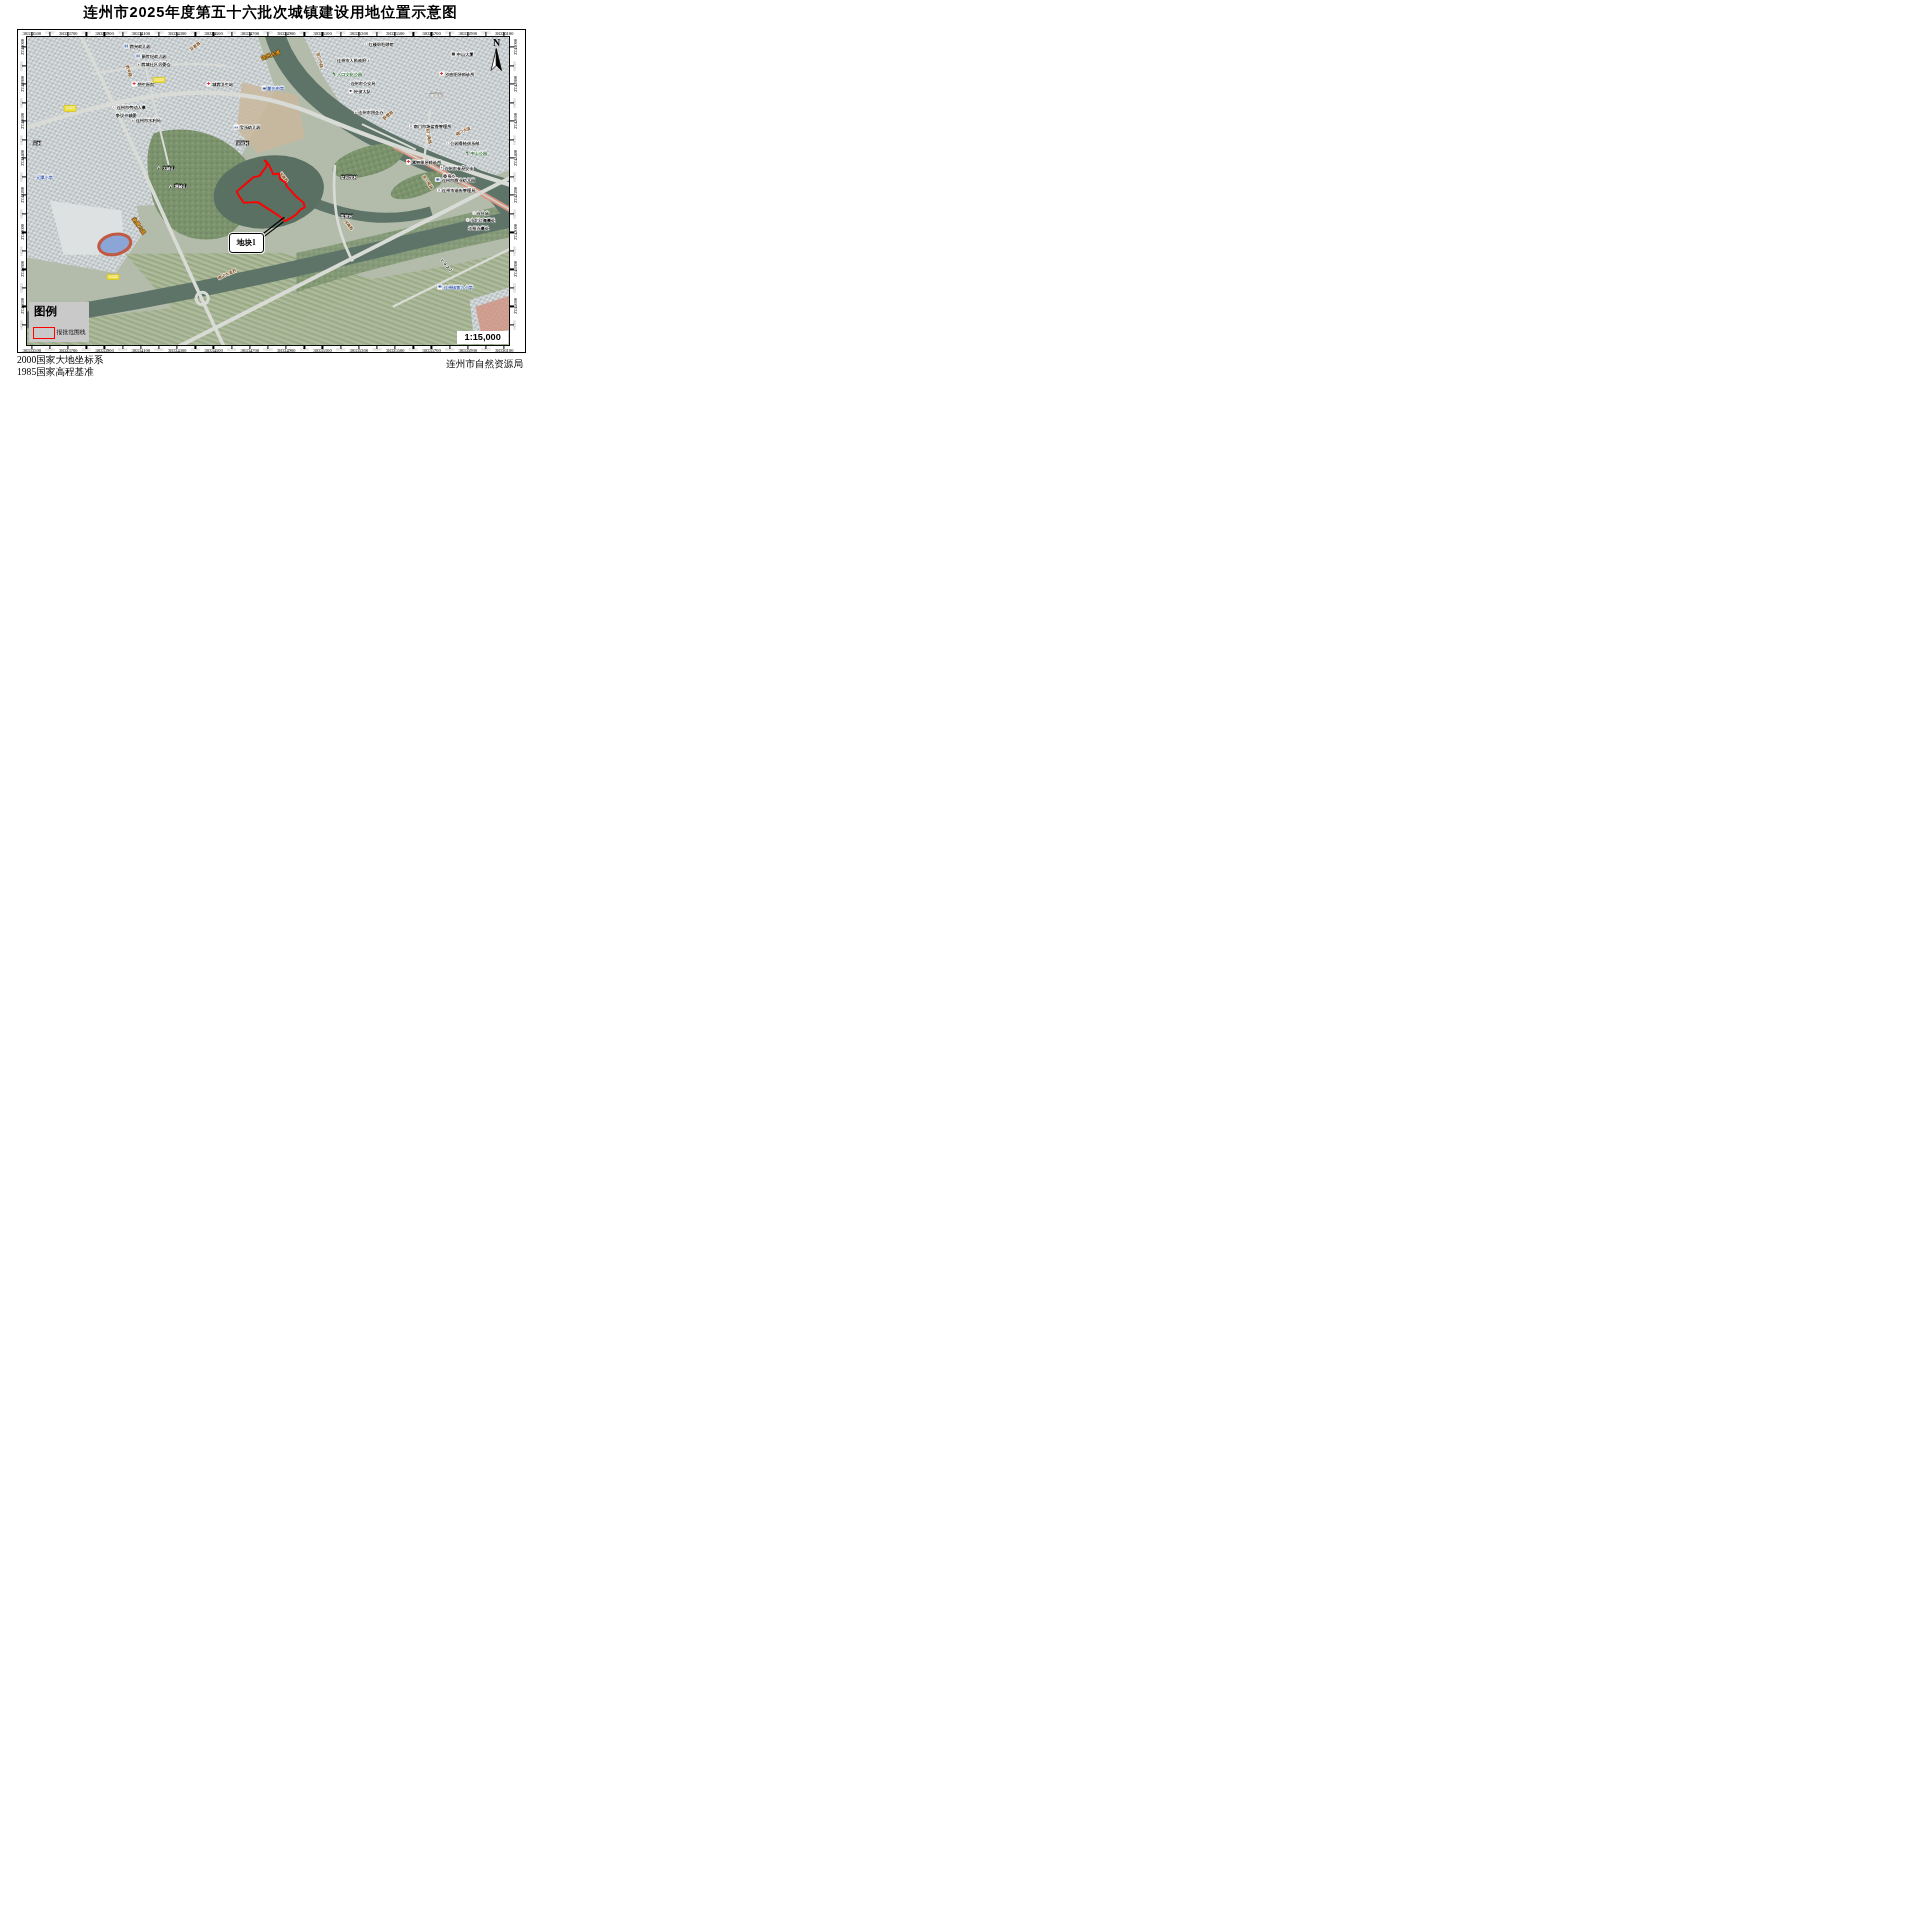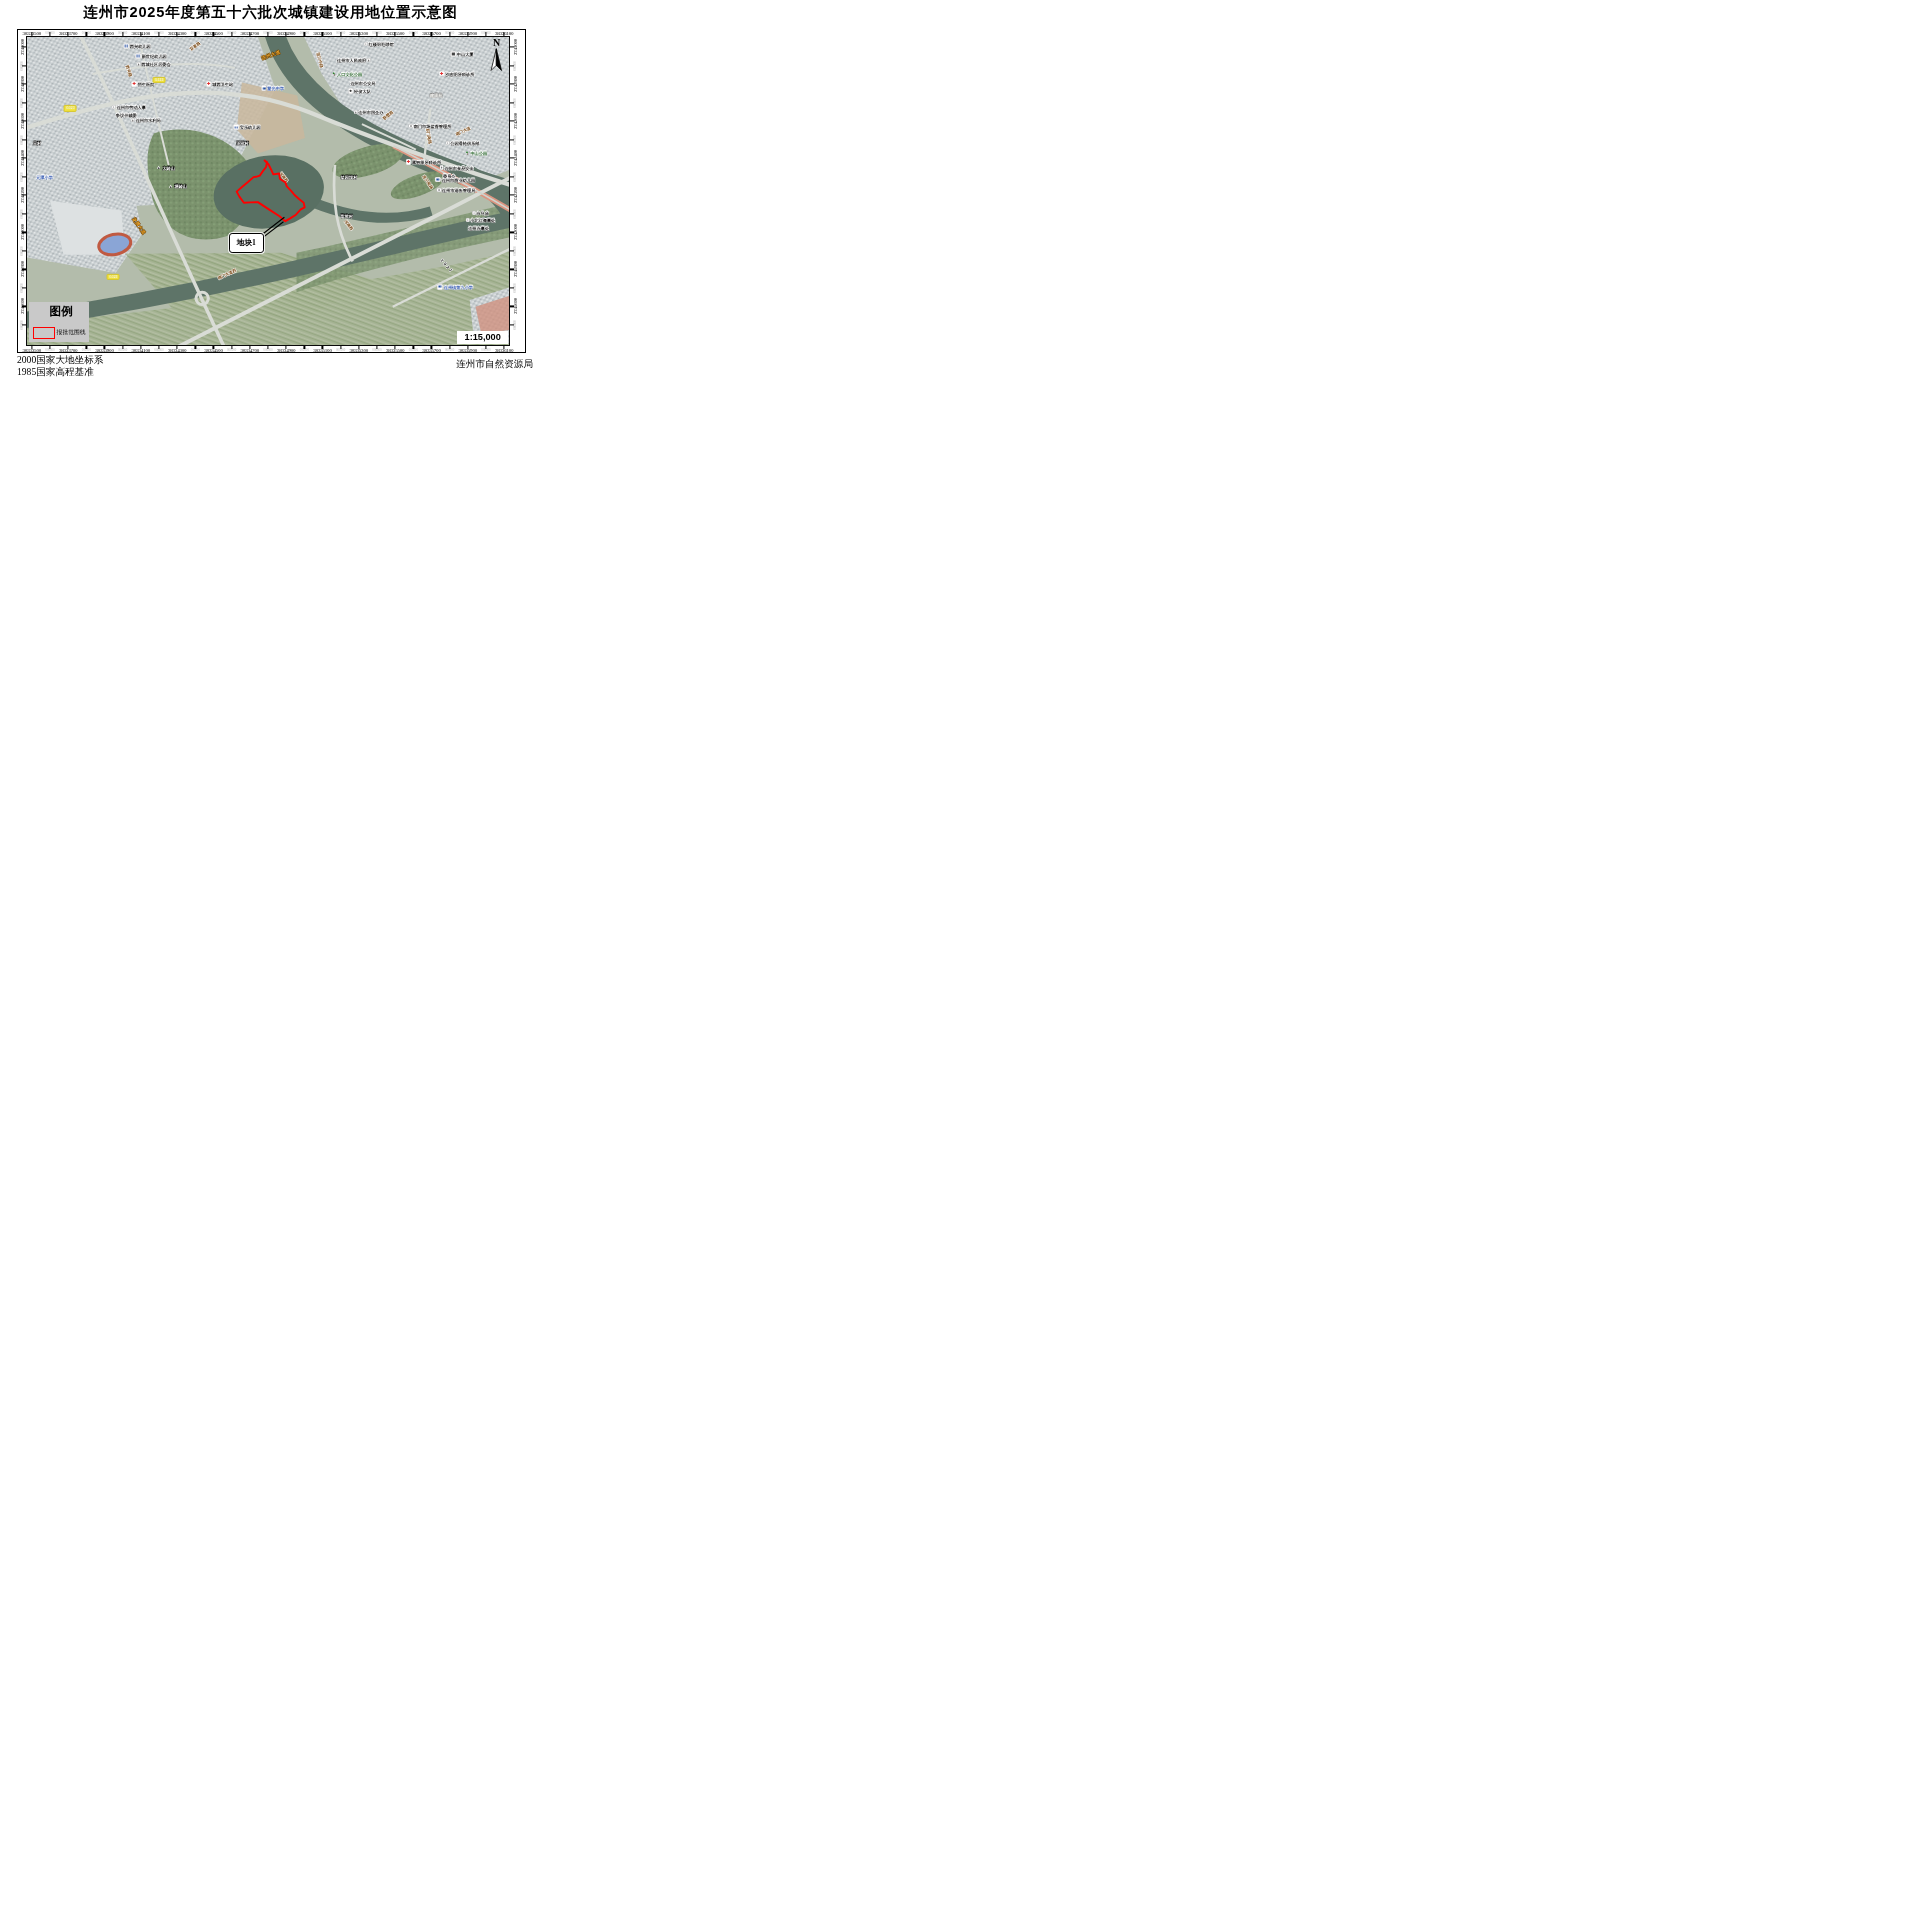--- a/index.html
+++ b/index.html
@@ -75,35 +75,35 @@
        font-size:3.9px;line-height:4.6px;color:#333;text-shadow:none;}
   .ic.mtn::before{content:"▲";position:absolute;left:0;top:-0.8px;font-size:3.9px;color:#4a4a4a;
        text-shadow:-0.4px 0 0 #fff,0.4px 0 0 #fff,0 -0.4px 0 #fff,0 0.4px 0 #fff;}
 
   
   .callout{position:absolute;background:#fff;border:1.2px solid #000;border-radius:3.1px;
            box-shadow:0 0 0 0.8px #fff;display:flex;align-items:center;justify-content:center;
            font:700 7.7px "Liberation Serif",serif;color:#000;z-index:6;}
   
   .legend{position:absolute;left:1.5px;bottom:2.7px;width:60px;height:40px;background:#c9c9c9;z-index:5;}
-  .legend-title{font:700 11.6px "Liberation Serif",serif;color:#000;margin:1.5px 0 0 5.4px;text-align:center;}
+  .legend-title{font:700 11.6px "Liberation Serif",serif;color:#000;margin:1.5px 0 0 5.4px;}
   .legend-row{position:absolute;left:4.6px;bottom:3.5px;display:flex;align-items:center;}
   .legend-swatch{display:inline-block;width:20px;height:10px;border:1.5px solid #f00;background:transparent;}
   .legend-label{font:5.8px "Liberation Serif",serif;color:#000;margin-left:1.5px;}
   
   .scalebox{position:absolute;right:0.8px;bottom:1.2px;width:51px;height:12.7px;background:#fff;
             display:flex;align-items:center;justify-content:center;
             font:800 9.2px "Liberation Sans",sans-serif;color:#000;z-index:5;}
   
   .north{position:absolute;right:3.9px;top:0.8px;width:17px;text-align:center;z-index:5;}
   .north-n{font:800 10px "Liberation Serif",serif;color:#000;line-height:10px;}
   
   .foot-left{position:absolute;left:17px;top:354px;font:9.6px "Liberation Serif",serif;
              color:#000;line-height:12.3px;}
-  .foot-right{position:absolute;right:8px;top:358px;font:9.6px "Liberation Serif",serif;color:#000;}
+  .foot-right{position:absolute;right:18px;top:358px;font:9.6px "Liberation Serif",serif;color:#000;}
 </style>
 </head>
 <body>
 
 <h1 class="title">连州市2025年度第五十六批次城镇建设用地位置示意图</h1>
 <div class="outerbox"></div>
 
 <div class="coords-top" id="top-coords">
     <div class="gcoord" style="left: 1%;">38333500</div>
     <div class="gminor" style="left: 4.769%;">000000</div>

